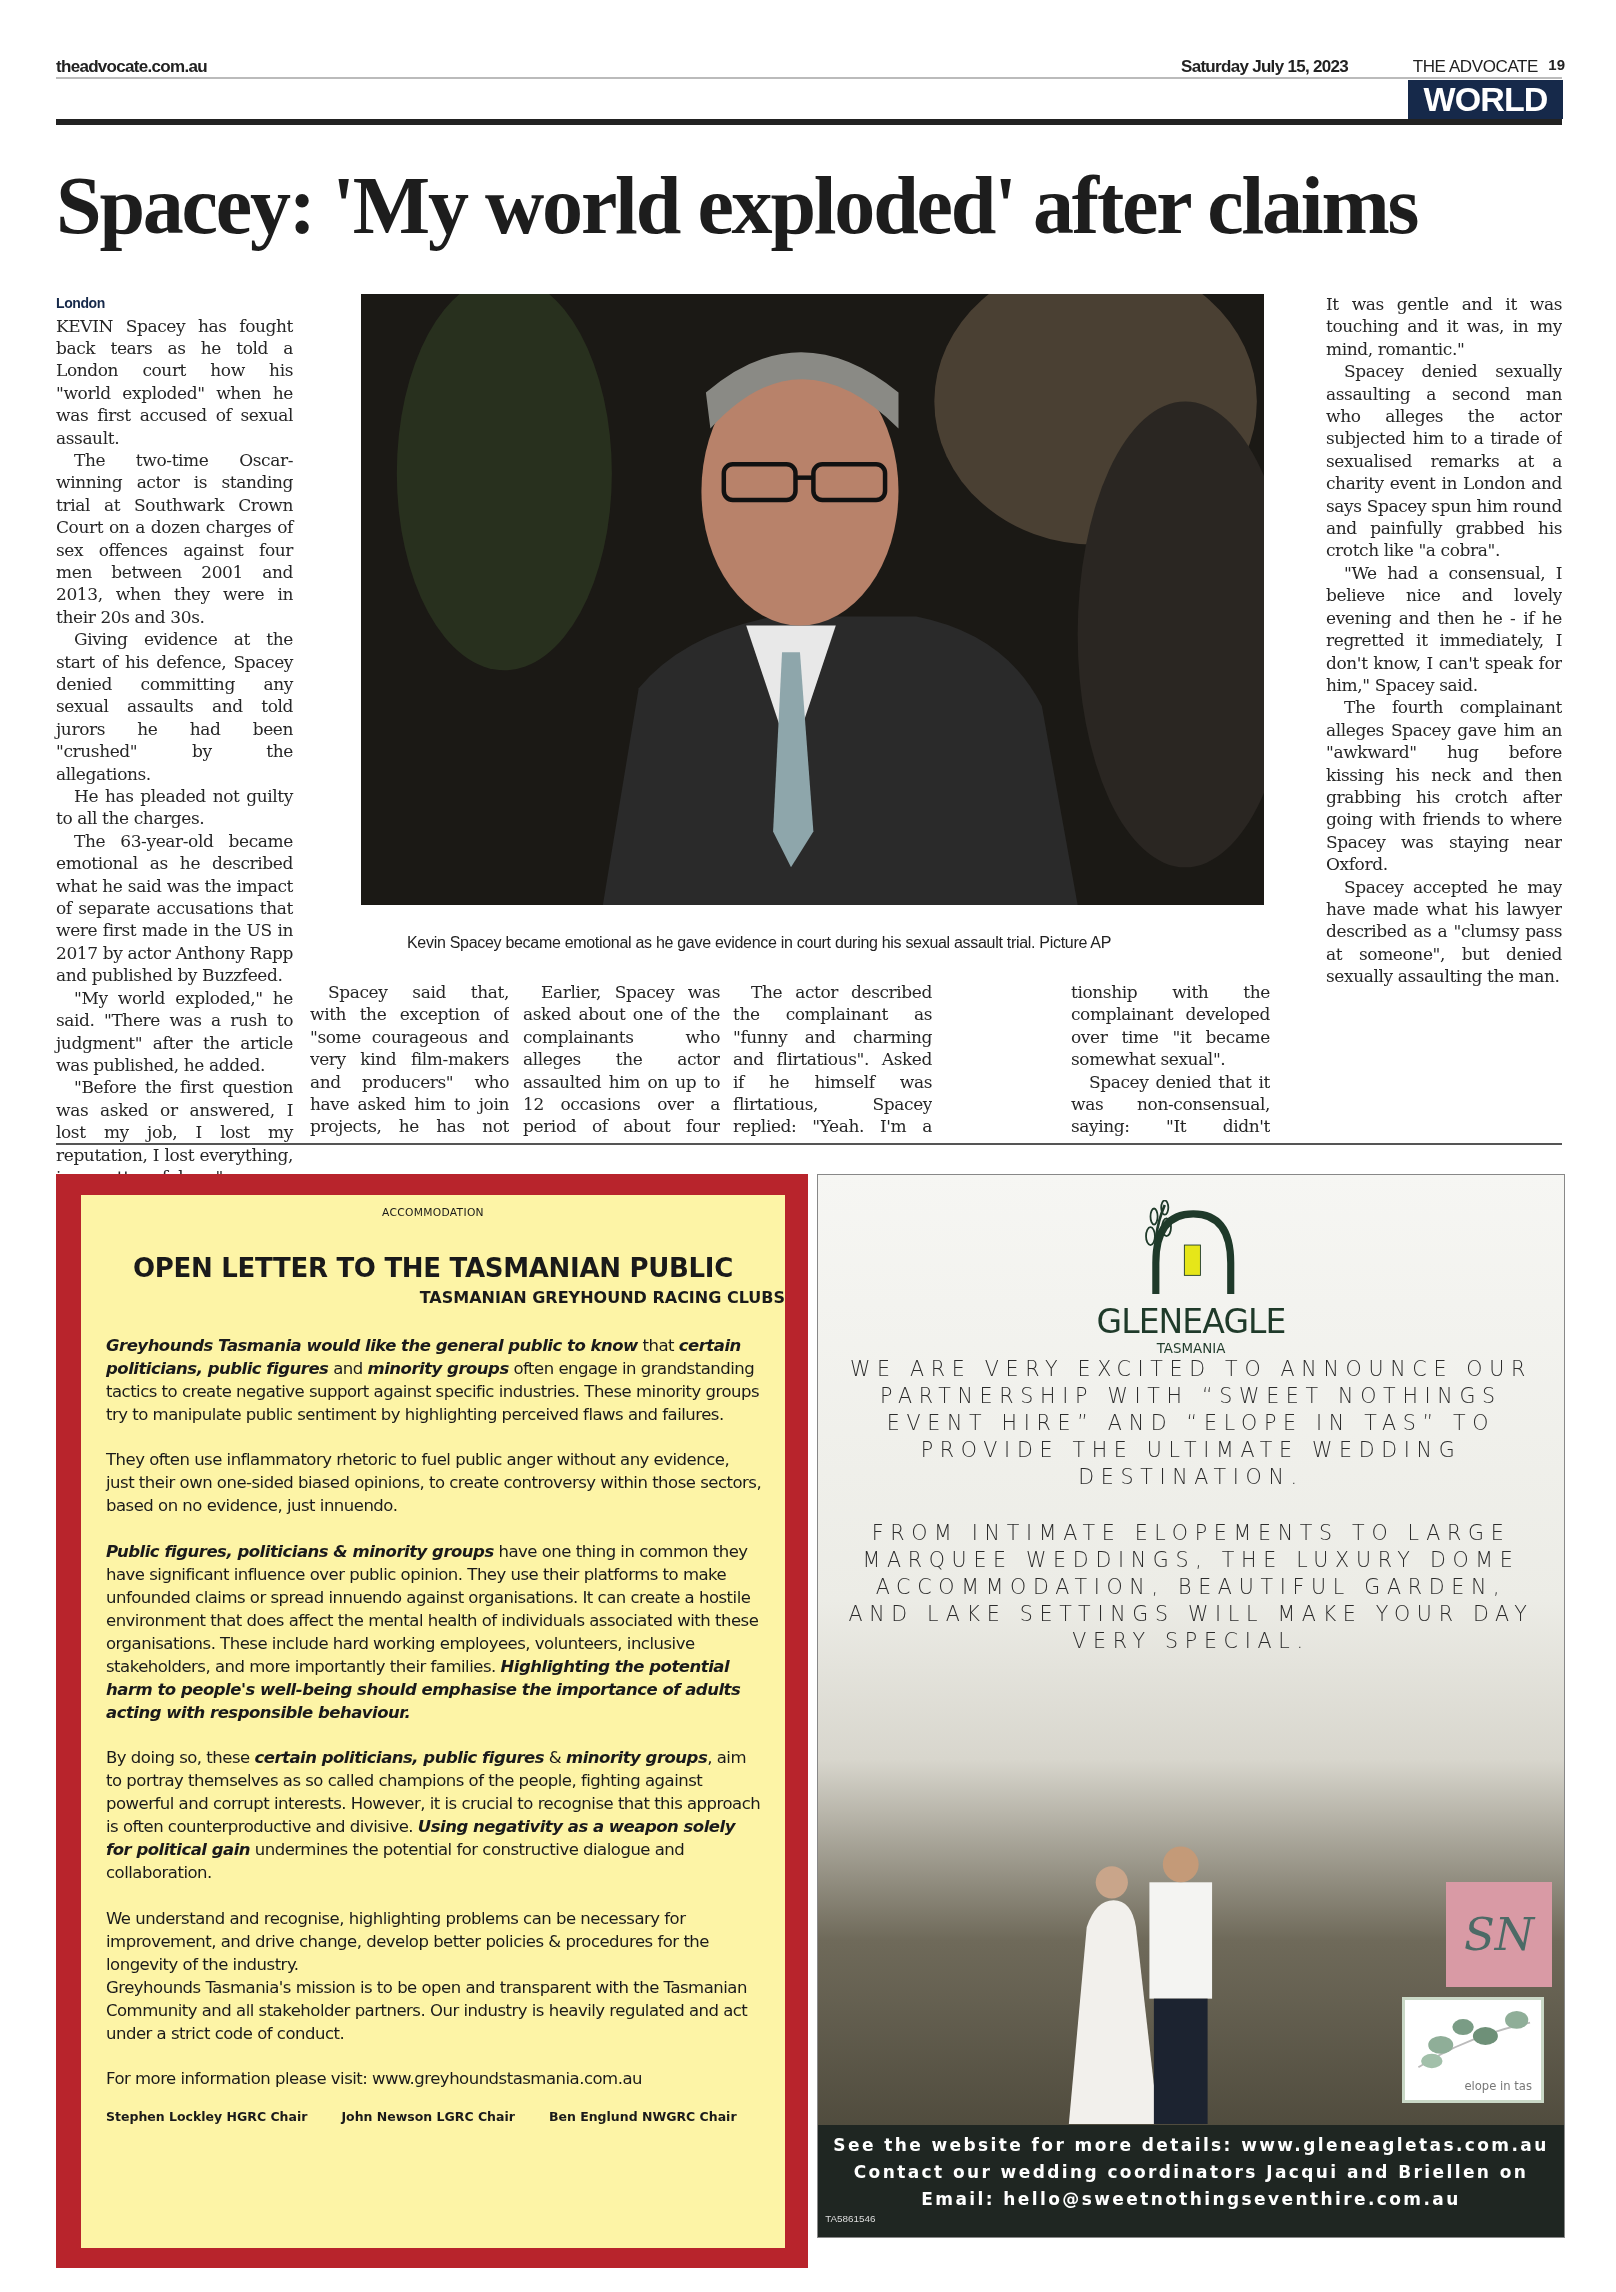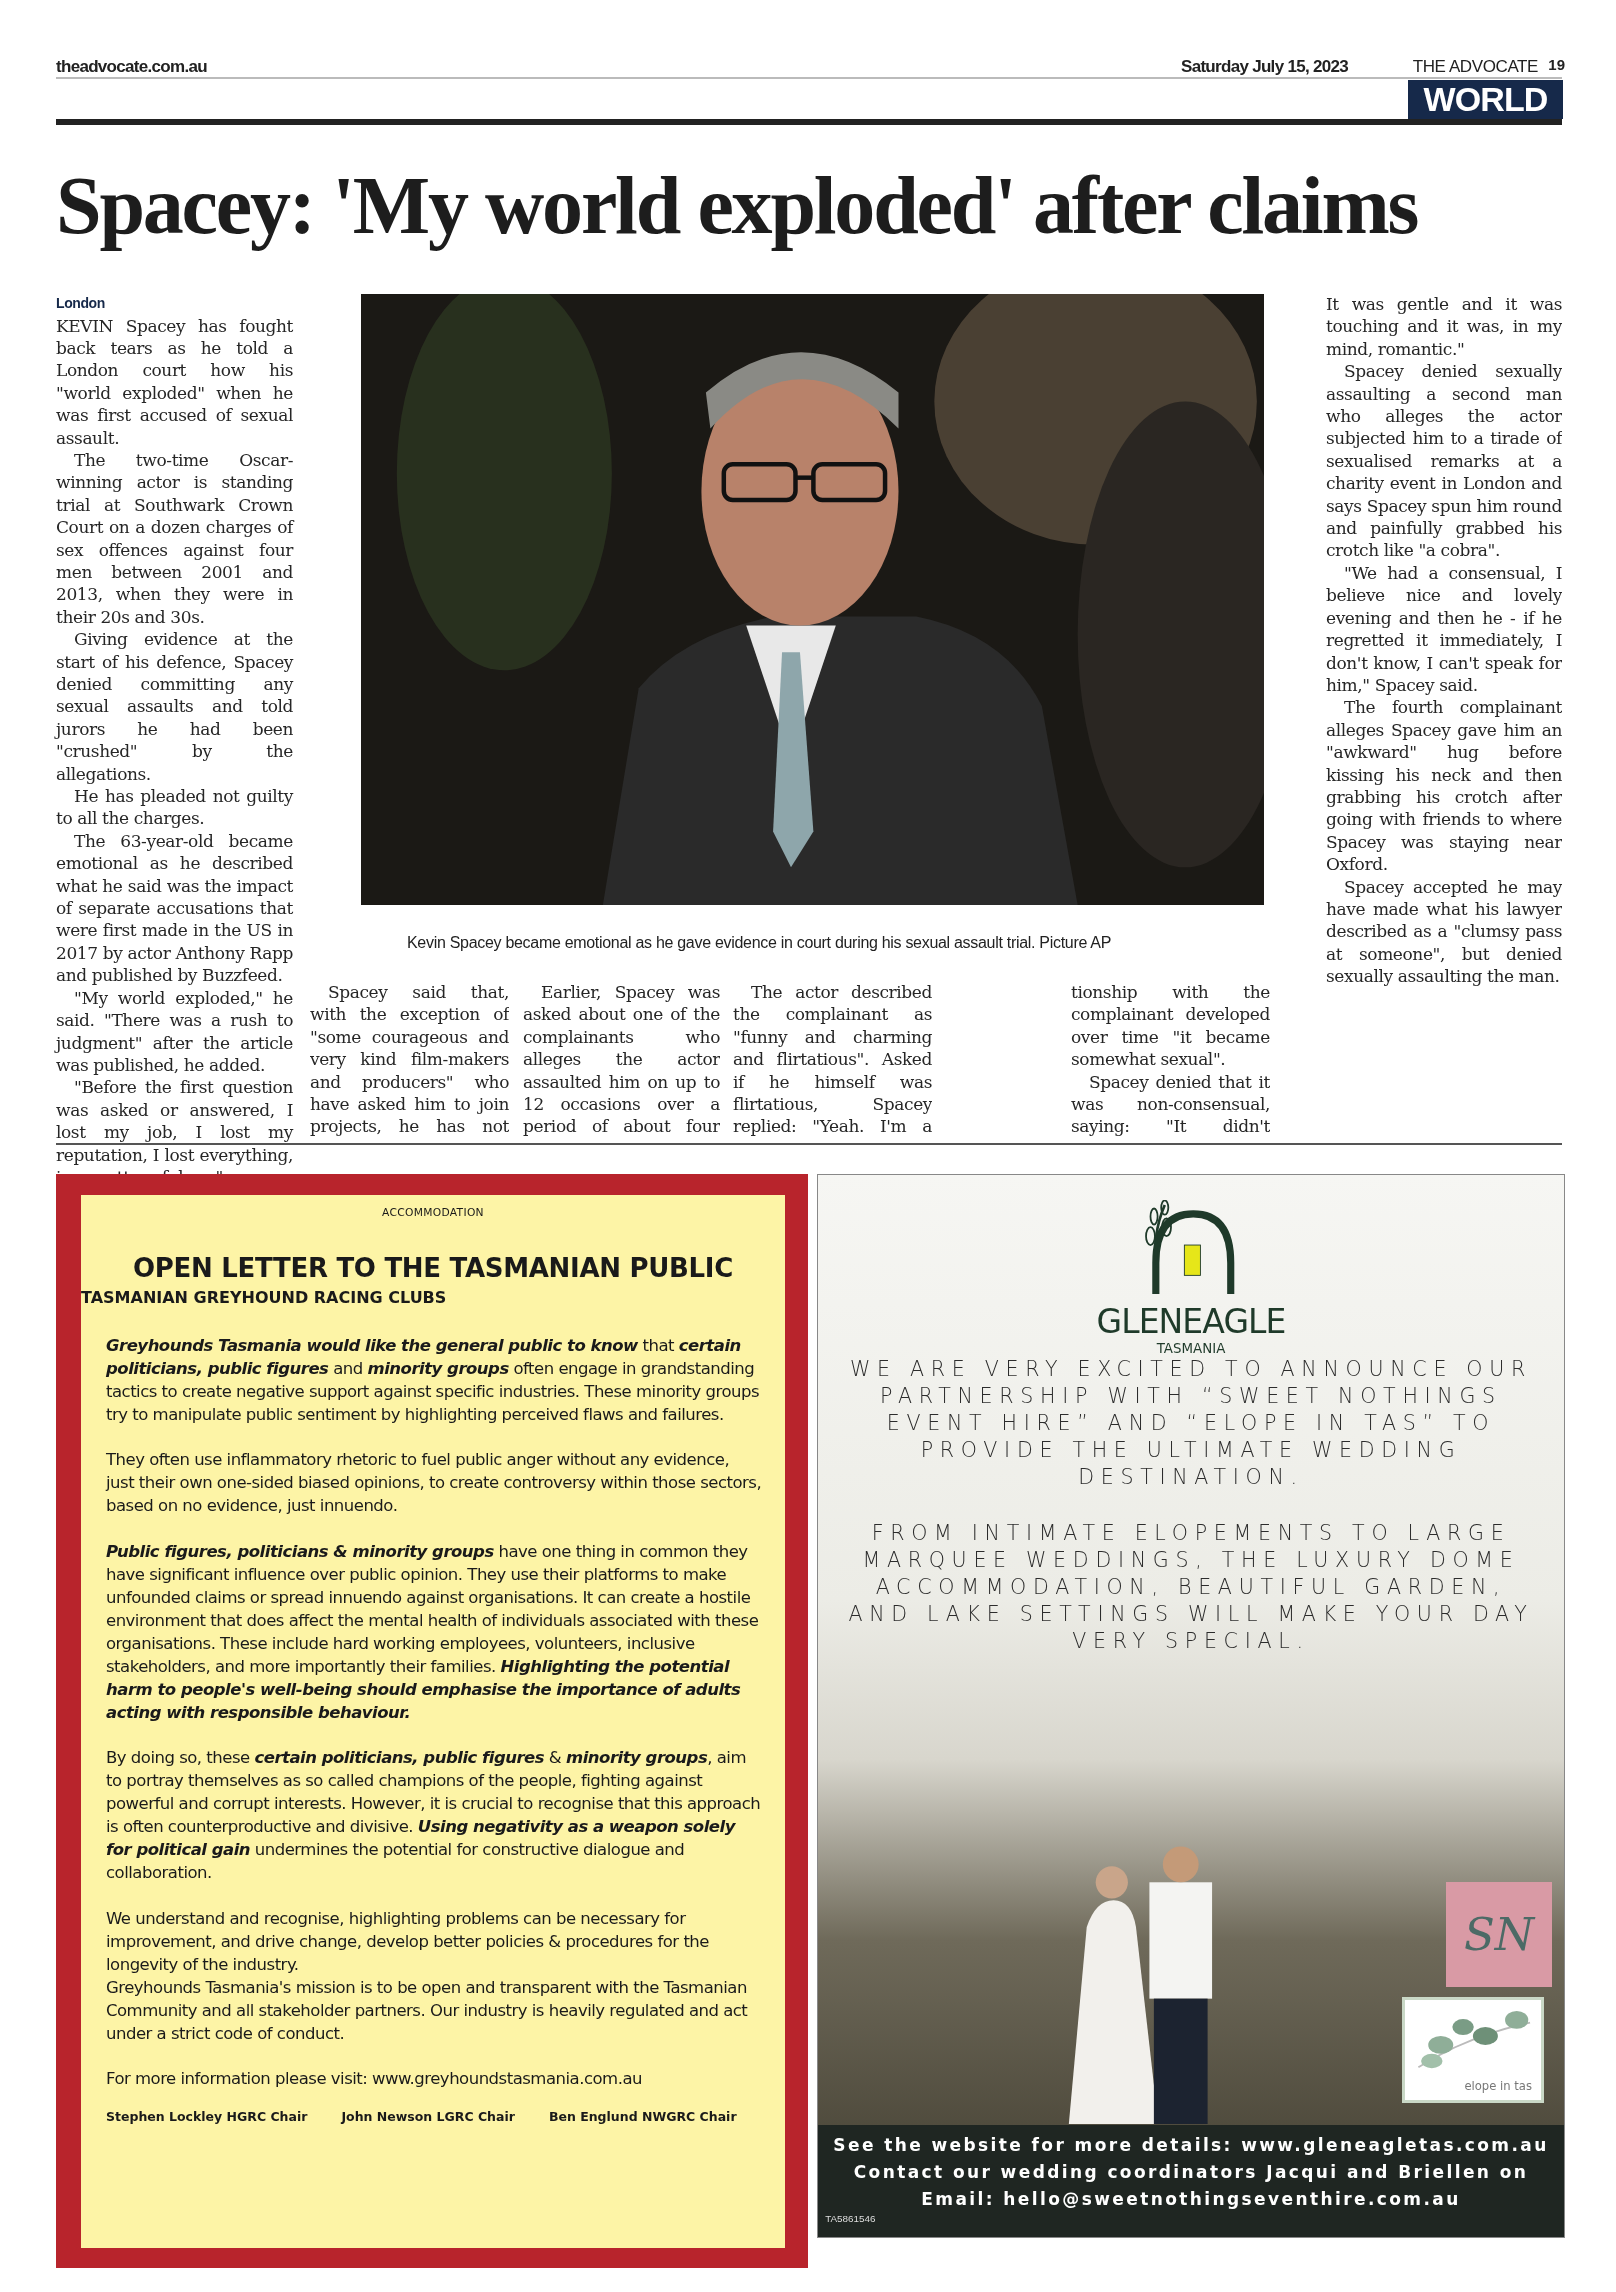--- a/index.html
+++ b/index.html
@@ -20,21 +20,21 @@
   .col p.first{text-indent:0;}
   .dateline{font-family:"Liberation Sans",sans-serif;font-weight:bold;color:#16294a;font-size:14px;line-height:21.5px;}
   .photo{left:361px;top:294px;width:903px;height:611px;background:radial-gradient(ellipse at 45% 45%,#8a7d72 0%,#3a3530 35%,#1a1816 70%,#0e0d0c 100%);overflow:hidden;}
   .caption{left:361px;top:934px;font-family:"Liberation Sans",sans-serif;font-size:16px;color:#222;letter-spacing:-0.3px;}
   .rule{height:1.8px;background:#555;}
   
   .redbox{left:56px;top:1174px;width:752px;height:1094px;background:#b8242c;}
   .yellow{left:81px;top:1195px;width:704px;height:1053px;background:#fdf4a6;font-family:"DejaVu Sans",sans-serif;color:#1a1a1a;}
   .yellow .adlabel{text-align:center;font-size:10.7px;margin-top:10.7px;letter-spacing:0.3px;}
   .yellow h1{text-align:center;font-size:26px;margin:34px 0 5.4px;font-weight:bold;letter-spacing:-0.3px;}
-  .yellow h2{text-align:left;font-size:16px;margin:0 0 27px;font-weight:bold;}
+  .yellow h2{text-align:right;font-size:16px;margin:0 0 27px;font-weight:bold;}
   .yellow .body{padding:0 23px 0 25px;font-size:16.5px;line-height:23px;letter-spacing:-0.5px;}
   .yellow .body p{margin:0 0 22.4px;}
   .yellow .body p.tight{margin:0;}
   .yellow .sigs{display:flex;gap:34px;padding:0 25px;font-size:12.5px;font-weight:bold;margin-top:-3.6px;}
   
   .gbox{left:817px;top:1174px;width:746px;height:1062px;background:linear-gradient(#f6f6f3 0%,#ecece6 40%,#d8d6cd 55%,#6f6a5a 72%,#3e3a2d 100%);overflow:hidden;border:0.9px solid #888;}
   .glogo{left:0;width:100%;top:25px;text-align:center;}
   .gname{font-family:"DejaVu Sans",sans-serif;font-size:33px;color:#1f3a2a;letter-spacing:-0.9px;}
   .gsub{font-family:"DejaVu Sans",sans-serif;font-size:13.4px;color:#1f3a2a;}
   .gtext{left:0;width:100%;text-align:center;font-family:"DejaVu Sans",sans-serif;font-weight:200;color:#2c2c2c;font-size:20.6px;letter-spacing:6.7px;line-height:27px;}

